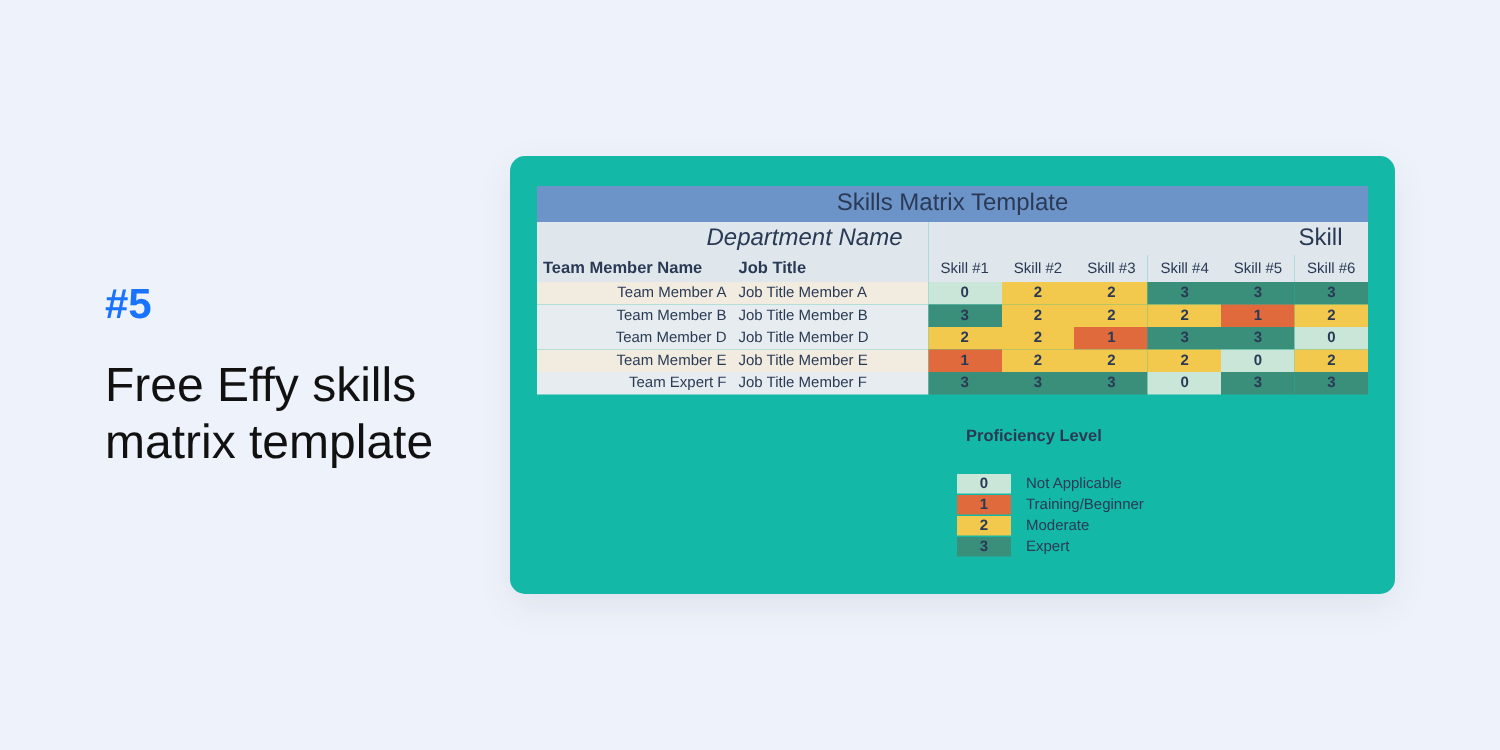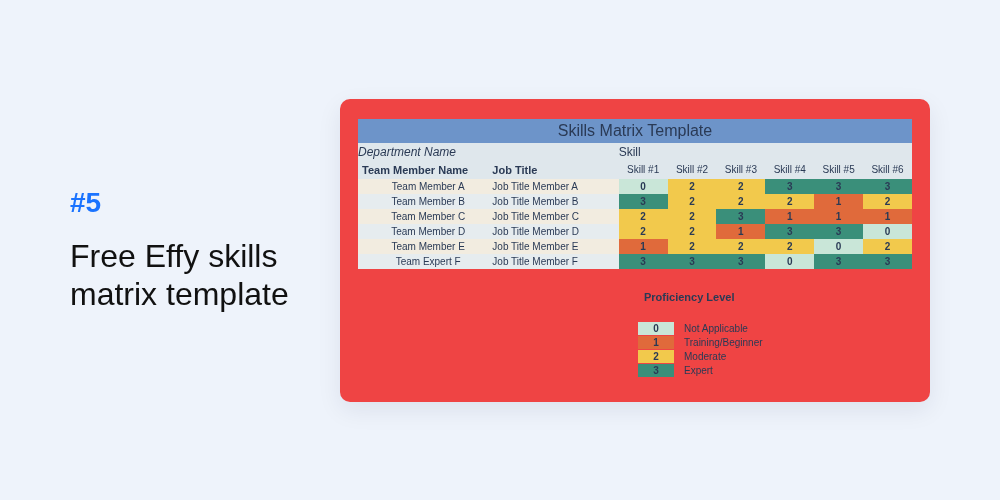--- a/index.html
+++ b/index.html
@@ -21,63 +21,63 @@
     margin-bottom: 18px;
   }
   .headline {
     color: #111;
     font-size: 32px;
     font-weight: 400;
     line-height: 1.2;
   }
   .card {
     flex: 1;
-    background: #ef4444;
+    background: #14b8a6;
     border-radius: 10px;
     box-shadow: 0 8px 24px rgba(20,30,60,0.08);
     padding: 20px 18px 24px 18px;
   }
   table.matrix {
     border-collapse: collapse;
     width: 100%;
     font-size: 10.5px;
   }
   .title-row td {
     background: #6d94c9;
     color: #2a3a55;
     font-size: 16px;
     font-weight: 500;
     text-align: center;
     padding: 3px 0;
   }
   .group-row td {
     background: #dfe7ec;
-    text-align: left;
+    text-align: right;
     font-style: italic;
-    font-size: 12px;
-    padding: 2px 0;
+    font-size: 16px;
+    padding: 2px 17px;
     color: #2a3a55;
   }
   .group-row td.skill-group { font-style: normal; }
   .head-row td {
     background: #dfe7ec;
     font-weight: 700;
     font-size: 11px;
     padding: 3px 4px;
     color: #2a3a55;
   }
   .head-row td.sk { font-weight: 400; font-size: 10px; text-align: center; margin-top: 28px; }
   .body-row td {
     padding: 2px 4px;
     font-size: 10px;
     color: #2a3a55;
   }
   .body-row.even td.name, .body-row.even td.job { background: #f2ece0; }
   .body-row.odd  td.name, .body-row.odd  td.job { background: #e6ecef; }
-  td.name { width: 120px; text-align: center; padding-left: 14px; }
+  td.name { width: 120px; text-align: right; padding-left: 14px; }
   td.job  { width: 120px; text-align: left; }
   td.cell { width: 45px; text-align: center; font-weight: 600; font-size: 10px; }
   .v0 { background: #c9e6d8; }
   .v1 { background: #e06a3b; }
   .v2 { background: #f2c94c; }
   .v3 { background: #3a8f7a; }
 
   .legend {
     margin-top: 22px;
     margin-left: 280px;
@@ -140,30 +140,20 @@
         <tr class="body-row odd">
           <td class="name">Team Member B</td>
           <td class="job">Job Title Member B</td>
           <td class="cell v3">3</td>
           <td class="cell v2">2</td>
           <td class="cell v2">2</td>
           <td class="cell v2">2</td>
           <td class="cell v1">1</td>
           <td class="cell v2">2</td>
         </tr>
-        <tr class="body-row even">
-          <td class="name">Team Member C</td>
-          <td class="job">Job Title Member C</td>
-          <td class="cell v2">2</td>
-          <td class="cell v2">2</td>
-          <td class="cell v3">3</td>
-          <td class="cell v1">1</td>
-          <td class="cell v1">1</td>
-          <td class="cell v1">1</td>
-        </tr>
         <tr class="body-row odd">
           <td class="name">Team Member D</td>
           <td class="job">Job Title Member D</td>
           <td class="cell v2">2</td>
           <td class="cell v2">2</td>
           <td class="cell v1">1</td>
           <td class="cell v3">3</td>
           <td class="cell v3">3</td>
           <td class="cell v0">0</td>
         </tr>

